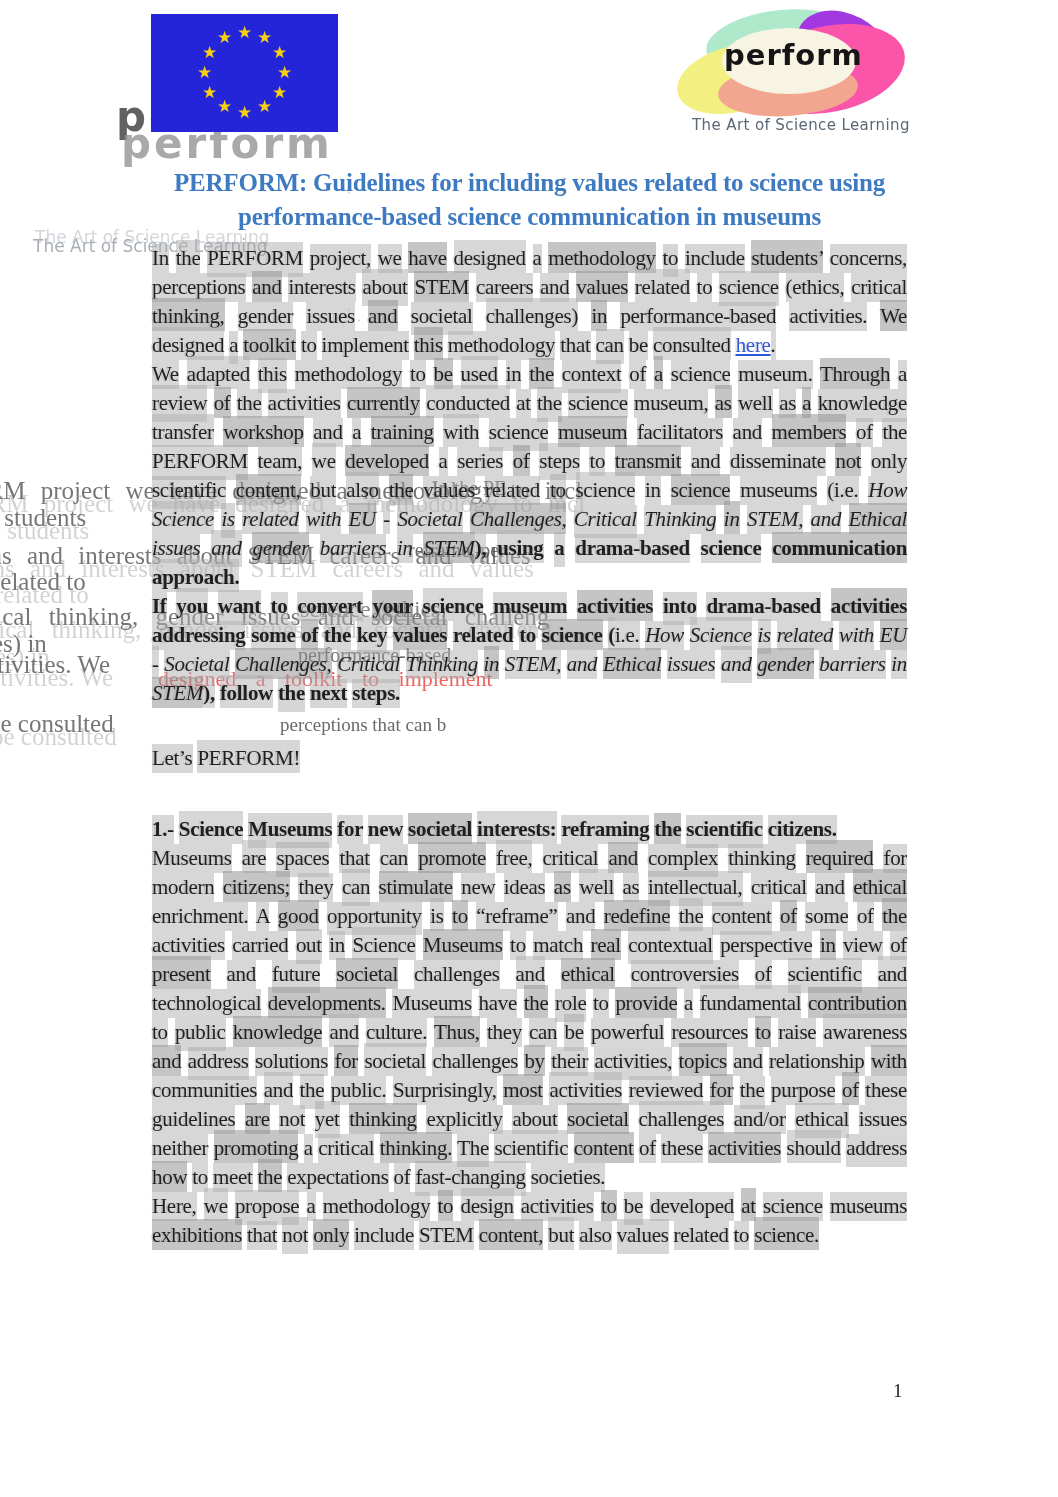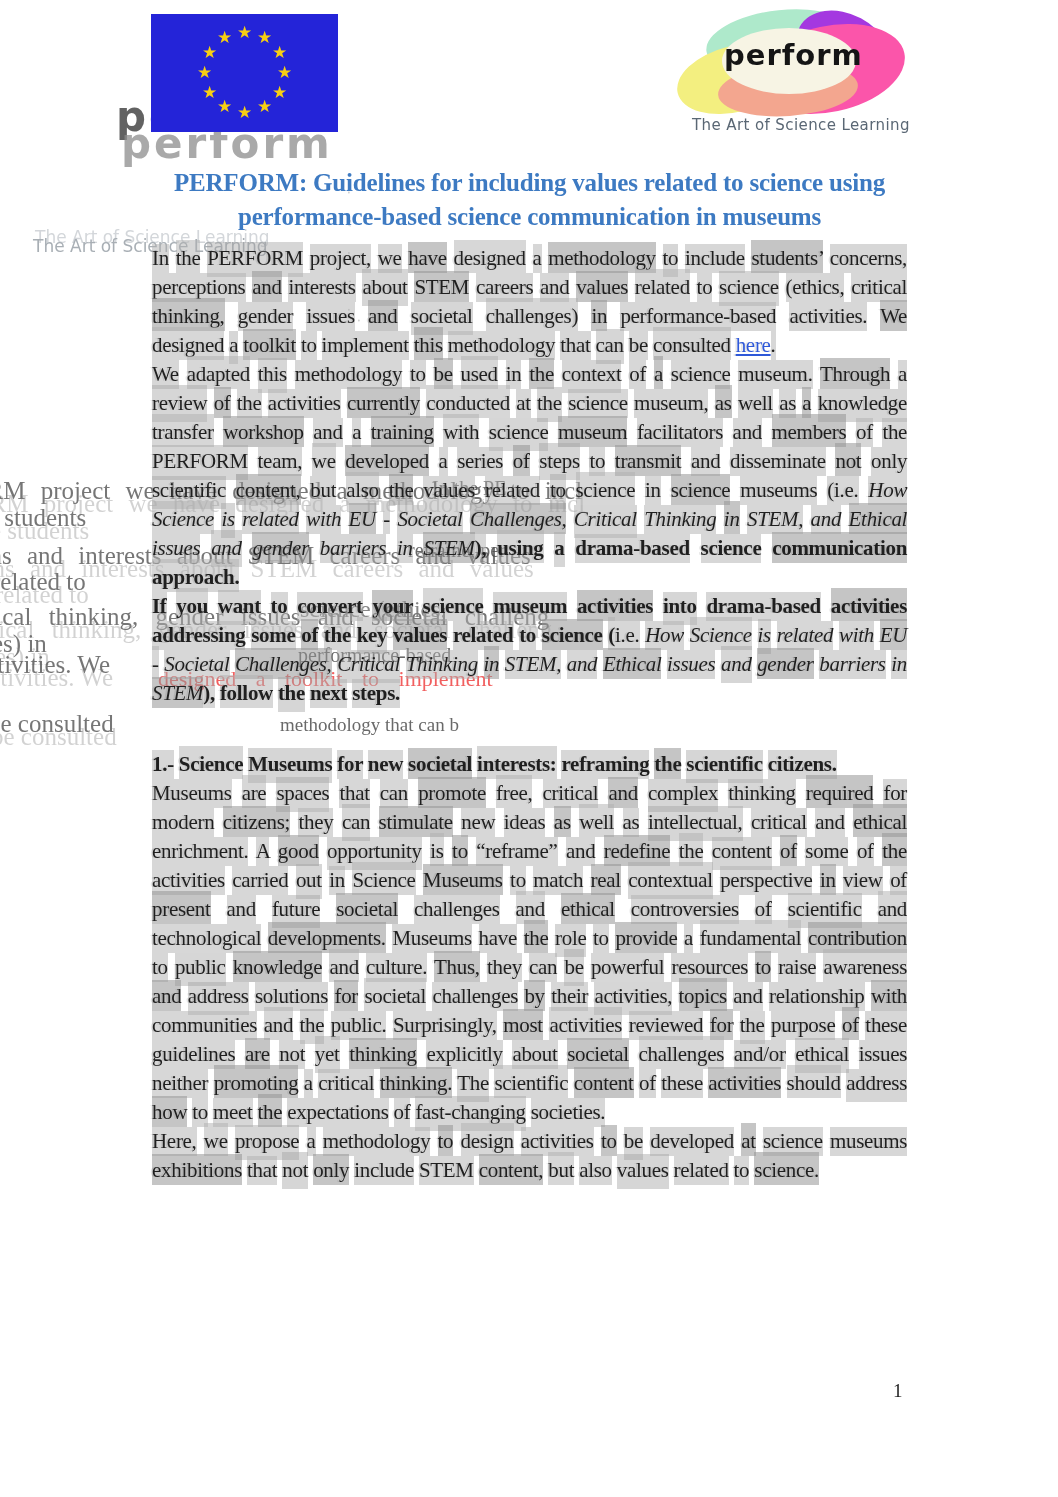--- a/index.html
+++ b/index.html
@@ -86,21 +86,21 @@
   <div class="gf gf5 gdbl">rceptions and interests about STEM careers and values</div>
   <div class="gf gf6 gdbl">related to</div>
   <div class="gf gf7">In the PE</div>
   <div class="gf gf8">reframe, per</div>
   <div class="gf gf9 gdbl">critical thinking, gender issues and societal challeng</div>
   <div class="gf gf10 gdbl">es) in</div>
   <div class="gf gf11">science (ethics,</div>
   <div class="gf gf12 gdbl">activities. We</div>
   <div class="gf gf13">performance-based</div>
   <div class="gf gf14">designed a toolkit to implement</div>
-  <div class="gf gf15">methodology that can b</div>
+  <div class="gf gf15">perceptions that can b</div>
   <div class="gf gf16 gdbl">be consulted</div>
   <div class="gf gf17">· ~ · : ·</div>
   <div class="gf gf18">· : ~ ·</div>
 
   <div class="eu-flag">
     <span class="st s1">★</span>
     <span class="st s2">★</span>
     <span class="st s3">★</span>
     <span class="st s4">★</span>
     <span class="st s5">★</span>
@@ -126,20 +126,21 @@
 
   <div class="content">
     <h1 class="doc-title">PERFORM: Guidelines for including values related to science using performance-based science communication in museums</h1>
 
     <p class="hl"><span><span class="w">In</span> <span class="w">the</span> <span class="w">PERFORM</span> <span class="w">project,</span> <span class="w">we</span> <span class="w">have</span> <span class="w">designed</span> <span class="w">a</span> <span class="w">methodology</span> <span class="w">to</span> <span class="w">include</span> <span class="w">students’</span> <span class="w">concerns,</span> <span class="w">perceptions</span> <span class="w">and</span> <span class="w">interests</span> <span class="w">about</span> <span class="w">STEM</span> <span class="w">careers</span> <span class="w">and</span> <span class="w">values</span> <span class="w">related</span> <span class="w">to</span> <span class="w">science</span> <span class="w">(ethics,</span> <span class="w">critical</span> <span class="w">thinking,</span> <span class="w">gender</span> <span class="w">issues</span> <span class="w">and</span> <span class="w">societal</span> <span class="w">challenges)</span> <span class="w">in</span> <span class="w">performance-based</span> <span class="w">activities.</span> <span class="w">We</span> <span class="w">designed</span> <span class="w">a</span> <span class="w">toolkit</span> <span class="w">to</span> <span class="w">implement</span> <span class="w">this</span> <span class="w">methodology</span> <span class="w">that</span> <span class="w">can</span> <span class="w">be</span> <span class="w">consulted</span> </span><a href="#" class="doclink">here</a><span><span class="w">.</span></span></p>
 
     <p class="hl"><span><span class="w">We</span> <span class="w">adapted</span> <span class="w">this</span> <span class="w">methodology</span> <span class="w">to</span> <span class="w">be</span> <span class="w">used</span> <span class="w">in</span> <span class="w">the</span> <span class="w">context</span> <span class="w">of</span> <span class="w">a</span> <span class="w">science</span> <span class="w">museum.</span> <span class="w">Through</span> <span class="w">a</span> <span class="w">review</span> <span class="w">of</span> <span class="w">the</span> <span class="w">activities</span> <span class="w">currently</span> <span class="w">conducted</span> <span class="w">at</span> <span class="w">the</span> <span class="w">science</span> <span class="w">museum,</span> <span class="w">as</span> <span class="w">well</span> <span class="w">as</span> <span class="w">a</span> <span class="w">knowledge</span> <span class="w">transfer</span> <span class="w">workshop</span> <span class="w">and</span> <span class="w">a</span> <span class="w">training</span> <span class="w">with</span> <span class="w">science</span> <span class="w">museum</span> <span class="w">facilitators</span> <span class="w">and</span> <span class="w">members</span> <span class="w">of</span> <span class="w">the</span> <span class="w">PERFORM</span> <span class="w">team,</span> <span class="w">we</span> <span class="w">developed</span> <span class="w">a</span> <span class="w">series</span> <span class="w">of</span> <span class="w">steps</span> <span class="w">to</span> <span class="w">transmit</span> <span class="w">and</span> <span class="w">disseminate</span> <span class="w">not</span> <span class="w">only</span> <span class="w">scientific</span> <span class="w">content,</span> <span class="w">but</span> <span class="w">also</span> <span class="w">the</span> <span class="w">values</span> <span class="w">related</span> <span class="w">to</span> <span class="w">science</span> <span class="w">in</span> <span class="w">science</span> <span class="w">museums</span> <span class="w">(i.e.</span> </span><i class="seg-i"><span class="w">How</span> <span class="w">Science</span> <span class="w">is</span> <span class="w">related</span> <span class="w">with</span> <span class="w">EU</span> <span class="w">-</span> <span class="w">Societal</span> <span class="w">Challenges,</span> <span class="w">Critical</span> <span class="w">Thinking</span> <span class="w">in</span> <span class="w">STEM,</span> <span class="w">and</span> <span class="w">Ethical</span> <span class="w">issues</span> <span class="w">and</span> <span class="w">gender</span> <span class="w">barriers</span> <span class="w">in</span> <span class="w">STEM</span></i><b class="seg-b"><span class="w">),</span> <span class="w">using</span> <span class="w">a</span> <span class="w">drama-based</span> <span class="w">science</span> <span class="w">communication</span> <span class="w">approach.</span></b></p>
 
     <p class="hl"><b class="seg-b"><span class="w">If</span> <span class="w">you</span> <span class="w">want</span> <span class="w">to</span> <span class="w">convert</span> <span class="w">your</span> <span class="w">science</span> <span class="w">museum</span> <span class="w">activities</span> <span class="w">into</span> <span class="w">drama-based</span> <span class="w">activities</span> <span class="w">addressing</span> <span class="w">some</span> <span class="w">of</span> <span class="w">the</span> <span class="w">key</span> <span class="w">values</span> <span class="w">related</span> <span class="w">to</span> <span class="w">science</span> <span class="w">(</span></b><span><span class="w">i.e.</span> </span><i class="seg-i"><span class="w">How</span> <span class="w">Science</span> <span class="w">is</span> <span class="w">related</span> <span class="w">with</span> <span class="w">EU</span> <span class="w">-</span> <span class="w">Societal</span> <span class="w">Challenges,</span> <span class="w">Critical</span> <span class="w">Thinking</span> <span class="w">in</span> <span class="w">STEM,</span> <span class="w">and</span> <span class="w">Ethical</span> <span class="w">issues</span> <span class="w">and</span> <span class="w">gender</span> <span class="w">barriers</span> <span class="w">in</span> <span class="w">STEM</span></i><b class="seg-b"><span class="w">),</span> <span class="w">follow</span> <span class="w">the</span> <span class="w">next</span> <span class="w">steps.</span></b></p>
 
+    <p class="hl lets"><span class="w">Let’s</span> <span class="w">PERFORM!</span></p>
 
     <p class="hl h1"><span class="w">1.-</span> <span class="w">Science</span> <span class="w">Museums</span> <span class="w">for</span> <span class="w">new</span> <span class="w">societal</span> <span class="w">interests:</span> <span class="w">reframing</span> <span class="w">the</span> <span class="w">scientific</span> <span class="w">citizens.</span></p>
 
     <p class="hl"><span class="w">Museums</span> <span class="w">are</span> <span class="w">spaces</span> <span class="w">that</span> <span class="w">can</span> <span class="w">promote</span> <span class="w">free,</span> <span class="w">critical</span> <span class="w">and</span> <span class="w">complex</span> <span class="w">thinking</span> <span class="w">required</span> <span class="w">for</span> <span class="w">modern</span> <span class="w">citizens;</span> <span class="w">they</span> <span class="w">can</span> <span class="w">stimulate</span> <span class="w">new</span> <span class="w">ideas</span> <span class="w">as</span> <span class="w">well</span> <span class="w">as</span> <span class="w">intellectual,</span> <span class="w">critical</span> <span class="w">and</span> <span class="w">ethical</span> <span class="w">enrichment.</span> <span class="w">A</span> <span class="w">good</span> <span class="w">opportunity</span> <span class="w">is</span> <span class="w">to</span> <span class="w">“reframe”</span> <span class="w">and</span> <span class="w">redefine</span> <span class="w">the</span> <span class="w">content</span> <span class="w">of</span> <span class="w">some</span> <span class="w">of</span> <span class="w">the</span> <span class="w">activities</span> <span class="w">carried</span> <span class="w">out</span> <span class="w">in</span> <span class="w">Science</span> <span class="w">Museums</span> <span class="w">to</span> <span class="w">match</span> <span class="w">real</span> <span class="w">contextual</span> <span class="w">perspective</span> <span class="w">in</span> <span class="w">view</span> <span class="w">of</span> <span class="w">present</span> <span class="w">and</span> <span class="w">future</span> <span class="w">societal</span> <span class="w">challenges</span> <span class="w">and</span> <span class="w">ethical</span> <span class="w">controversies</span> <span class="w">of</span> <span class="w">scientific</span> <span class="w">and</span> <span class="w">technological</span> <span class="w">developments.</span> <span class="w">Museums</span> <span class="w">have</span> <span class="w">the</span> <span class="w">role</span> <span class="w">to</span> <span class="w">provide</span> <span class="w">a</span> <span class="w">fundamental</span> <span class="w">contribution</span> <span class="w">to</span> <span class="w">public</span> <span class="w">knowledge</span> <span class="w">and</span> <span class="w">culture.</span> <span class="w">Thus,</span> <span class="w">they</span> <span class="w">can</span> <span class="w">be</span> <span class="w">powerful</span> <span class="w">resources</span> <span class="w">to</span> <span class="w">raise</span> <span class="w">awareness</span> <span class="w">and</span> <span class="w">address</span> <span class="w">solutions</span> <span class="w">for</span> <span class="w">societal</span> <span class="w">challenges</span> <span class="w">by</span> <span class="w">their</span> <span class="w">activities,</span> <span class="w">topics</span> <span class="w">and</span> <span class="w">relationship</span> <span class="w">with</span> <span class="w">communities</span> <span class="w">and</span> <span class="w">the</span> <span class="w">public.</span> <span class="w">Surprisingly,</span> <span class="w">most</span> <span class="w">activities</span> <span class="w">reviewed</span> <span class="w">for</span> <span class="w">the</span> <span class="w">purpose</span> <span class="w">of</span> <span class="w">these</span> <span class="w">guidelines</span> <span class="w">are</span> <span class="w">not</span> <span class="w">yet</span> <span class="w">thinking</span> <span class="w">explicitly</span> <span class="w">about</span> <span class="w">societal</span> <span class="w">challenges</span> <span class="w">and/or</span> <span class="w">ethical</span> <span class="w">issues</span> <span class="w">neither</span> <span class="w">promoting</span> <span class="w">a</span> <span class="w">critical</span> <span class="w">thinking.</span> <span class="w">The</span> <span class="w">scientific</span> <span class="w">content</span> <span class="w">of</span> <span class="w">these</span> <span class="w">activities</span> <span class="w">should</span> <span class="w">address</span> <span class="w">how</span> <span class="w">to</span> <span class="w">meet</span> <span class="w">the</span> <span class="w">expectations</span> <span class="w">of</span> <span class="w">fast-changing</span> <span class="w">societies.</span></p>
 
     <p class="hl"><span class="w">Here,</span> <span class="w">we</span> <span class="w">propose</span> <span class="w">a</span> <span class="w">methodology</span> <span class="w">to</span> <span class="w">design</span> <span class="w">activities</span> <span class="w">to</span> <span class="w">be</span> <span class="w">developed</span> <span class="w">at</span> <span class="w">science</span> <span class="w">museums</span> <span class="w">exhibitions</span> <span class="w">that</span> <span class="w">not</span> <span class="w">only</span> <span class="w">include</span> <span class="w">STEM</span> <span class="w">content,</span> <span class="w">but</span> <span class="w">also</span> <span class="w">values</span> <span class="w">related</span> <span class="w">to</span> <span class="w">science.</span></p>
   </div>
 
   <div class="pageno">1</div>
 </div>

